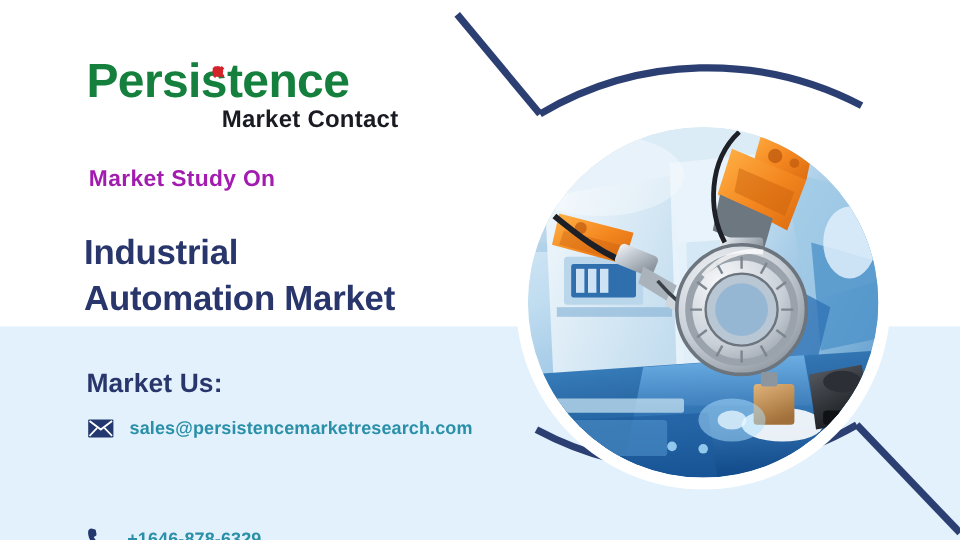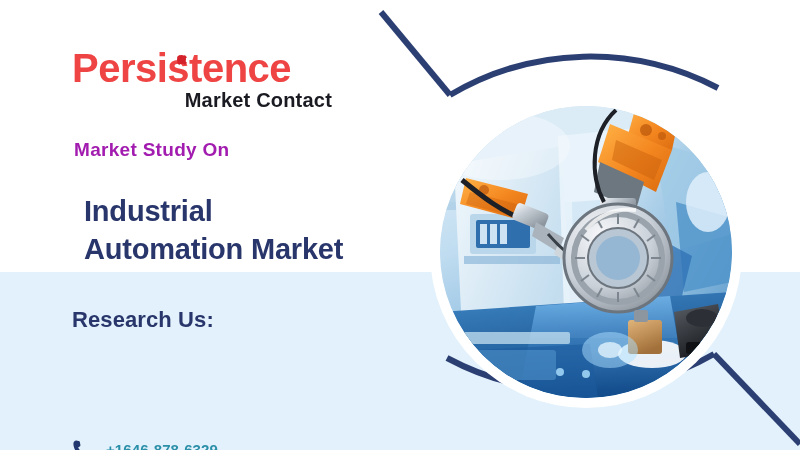--- a/index.html
+++ b/index.html
@@ -68,21 +68,21 @@
     position: absolute;
     left: 72px;
     top: 48px;
     width: 260px;
   }
   .logo-main {
     font-size: 40px;
     font-weight: 700;
     letter-spacing: -0.5px;
     line-height: 1;
-    color: #ef4444;
+    color: #15803d;
     white-space: nowrap;
   }
   .logo-dot {
     position: absolute;
     left: 105px;
     top: 7px;
     width: 9px;
     height: 9px;
     background: #d4232a;
     border-radius: 50%;
@@ -118,21 +118,21 @@
     left: 74px;
     top: 139px;
     font-size: 19px;
     font-weight: 700;
     letter-spacing: 0.3px;
     color: #a21caf;
     white-space: nowrap;
   }
   .title {
     position: absolute;
-    left: 84px;
+    left: 70px;
     top: 192px;
     font-size: 29px;
     font-weight: 700;
     line-height: 1.32;
     letter-spacing: -0.2px;
     color: #28366b;
     white-space: pre-line;
   }
 
   
@@ -352,22 +352,32 @@
   <div class="logo">
     <div class="logo-main">Persistence</div>
     <span class="logo-dot"></span>
     <div class="logo-sub">Market Contact</div>
   </div>
 
   <div class="eyebrow">Market  Study On</div>
   <div class="title">Industrial
 Automation Market</div>
 
-  <div class="contact-heading">Research Us:</div>
-
+  <div class="contact-heading">Market Us:</div>
+
+  <div class="contact-row email">
+    <span class="contact-icon">
+      <svg width="22" height="16" viewBox="0 0 22 16">
+        <rect x="0.5" y="0.5" width="21" height="15" rx="1" fill="#23386e"></rect>
+        <path d="M1.6 1.8 L11 9 L20.4 1.8" fill="none" stroke="#ffffff" stroke-width="1.6"></path>
+        <path d="M1.6 14.2 L8 7.6 M20.4 14.2 L14 7.6" fill="none" stroke="#ffffff" stroke-width="1.4"></path>
+      </svg>
+    </span>
+    <span class="contact-text">sales@persistencemarketresearch.com</span>
+  </div>
 
   <div class="contact-row phone">
     <span class="contact-icon">
       <svg width="20" height="20" viewBox="0 0 20 20">
         <path d="M4.2 1.4 C2.6 1.4 1.4 2.8 1.4 4.6 C1.4 11.6 7.4 18 14.4 18 C16.2 18 17.6 16.8 17.6 15.2 L17.6 13.4 C17.6 12.7 17.1 12.1 16.4 12 L13.6 11.5 C13 11.4 12.4 11.7 12.1 12.2 L11.2 13.8 C9 12.6 7.2 10.7 6.1 8.5 L7.7 7.6 C8.2 7.3 8.5 6.7 8.4 6.1 L7.9 3.3 C7.8 2.6 7.2 2.1 6.5 2.1 Z" fill="#23386e"></path>
       </svg>
     </span>
     <span class="contact-text">+1646-878-6329</span>
   </div>
 

